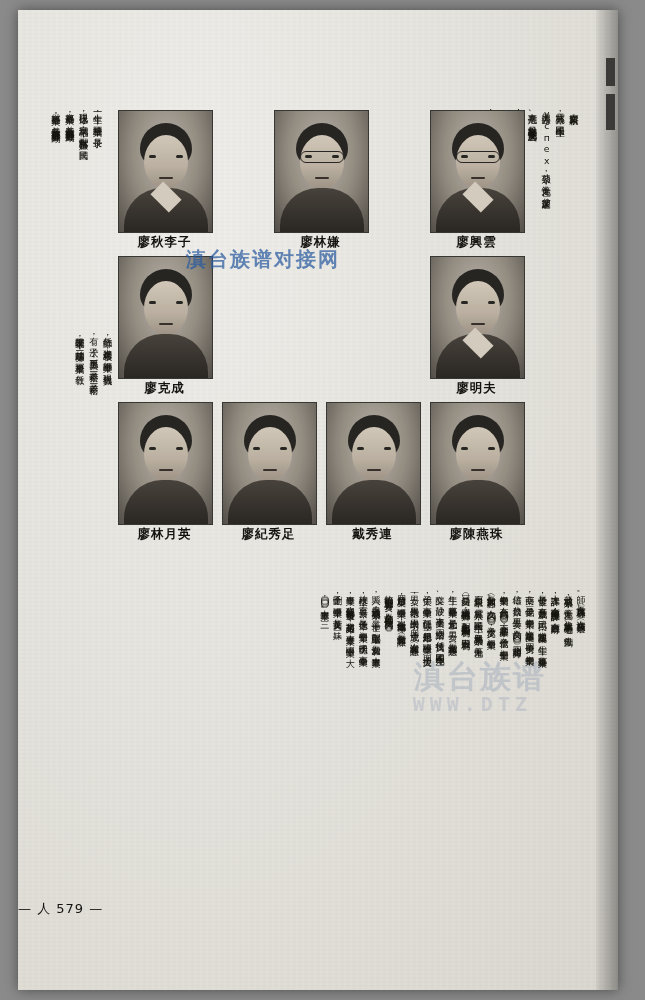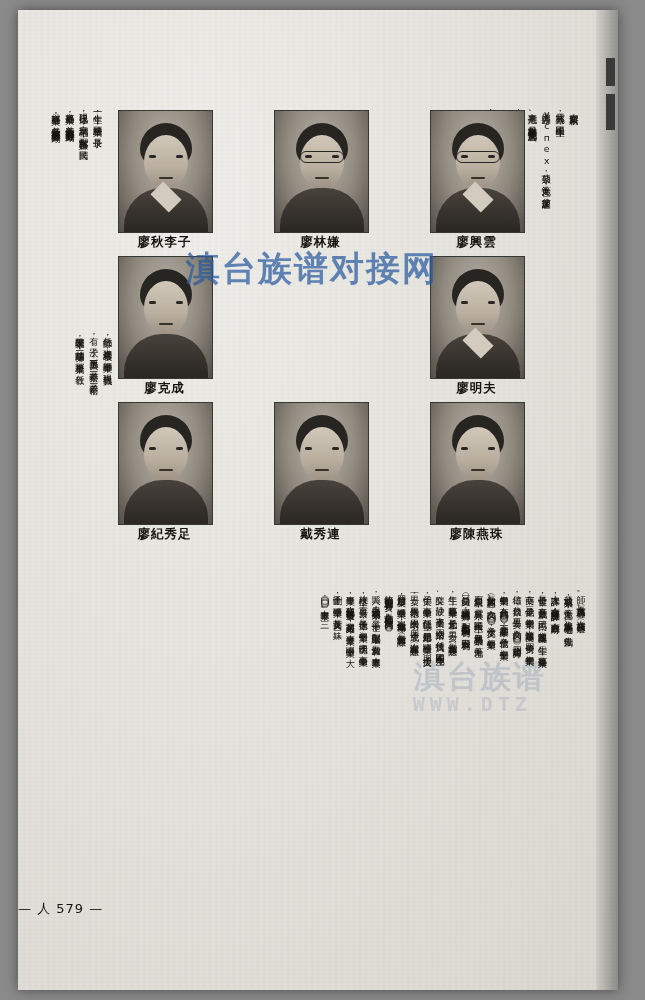--- a/index.html
+++ b/index.html
@@ -230,21 +230,21 @@
     font-size: 9.1px;
     line-height: 1.3;
   }
 
   
   .wm-main {
     position: absolute;
     left: 168px;
     top: 236px;
     font-family: Liberation Mono, monospace;
-    font-size: 34px;
+    font-size: 20px;
     font-weight: 700;
     color: rgba(40,90,160,0.72);
     letter-spacing: 2px;
     white-space: nowrap;
     pointer-events: none;
   }
   .wm-sub {
     position: absolute;
     left: 186px;
     top: 272px;
@@ -394,20 +394,32 @@
               <div class="eye r"></div>
               <div class="mouth"></div>
             <div class="body"></div>
               <div class="collar"></div>
           </div>
           <div class="caption">廖明夫</div>
         </div>
       </div>
 
       <div class="photo-row">
+        <div class="photo-cell">
+          <div class="photo">
+            <div class="bg"></div>
+              <div class="hair"></div>
+              <div class="face"></div>
+            <div class="eye l"></div>
+              <div class="eye r"></div>
+              <div class="mouth"></div>
+            <div class="body"></div>
+          </div>
+          <div class="caption">廖林月英</div>
+        </div>
         <div class="photo-cell">
           <div class="photo">
             <div class="bg"></div>
               <div class="hair"></div>
               <div class="face"></div>
             <div class="eye l"></div>
               <div class="eye r"></div>
               <div class="mouth"></div>
             <div class="body"></div>
           </div>

